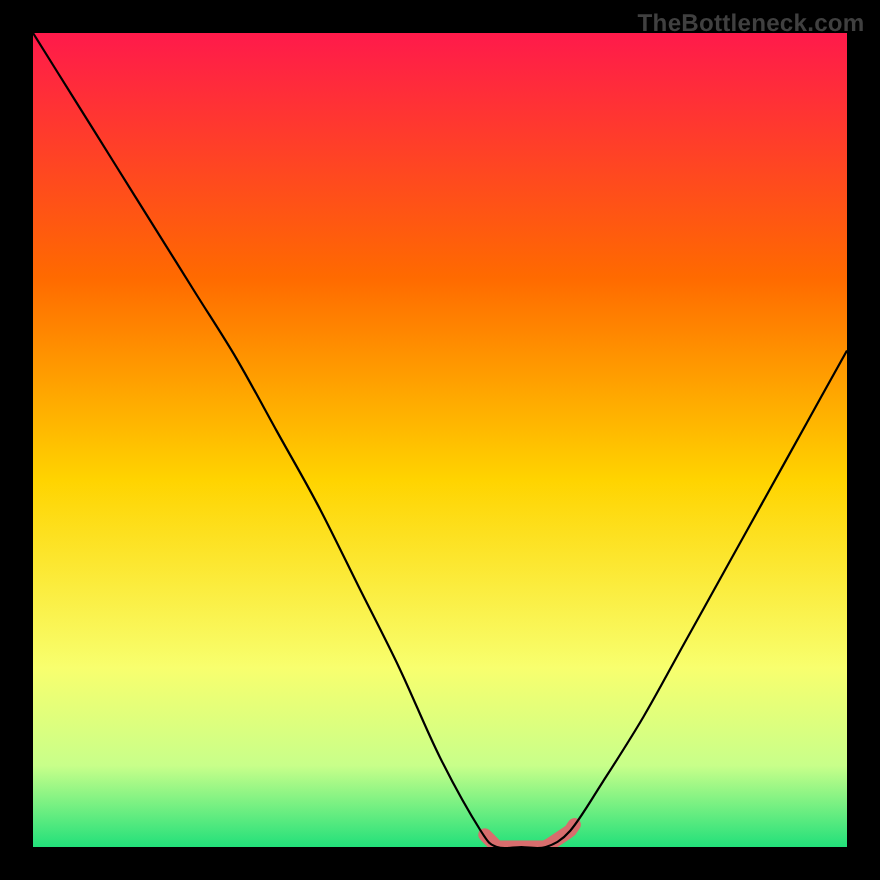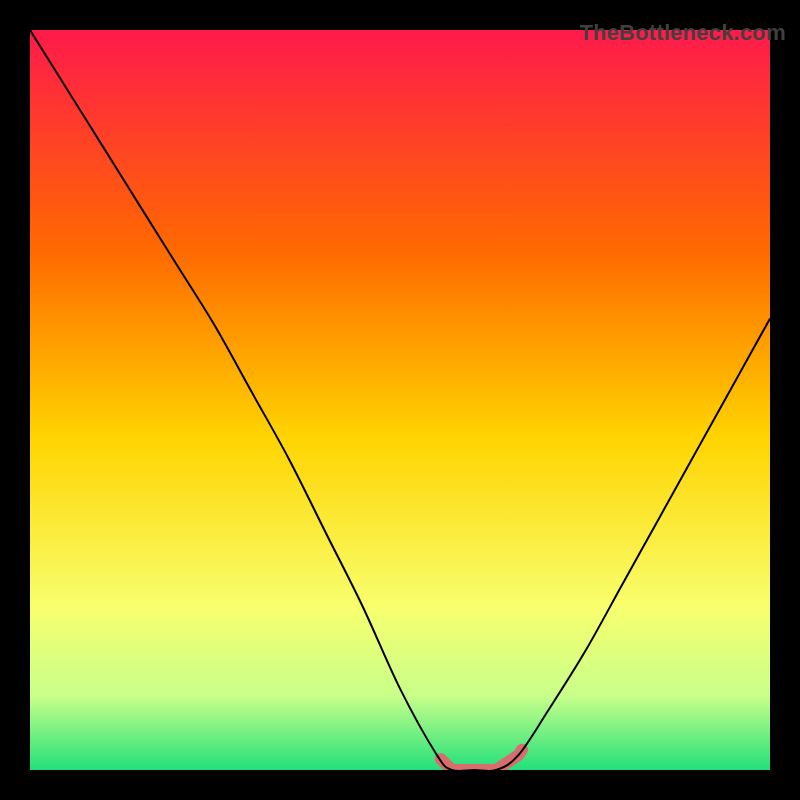--- a/index.html
+++ b/index.html
@@ -12,21 +12,21 @@
     font-family: Arial, Helvetica, sans-serif;
   }
   .frame {
     position: relative;
     width: 800px;
     height: 800px;
     background: #000;
   }
   .watermark {
     position: absolute;
-    top: 20px;
+    top: 8px;
     right: 14px;
     color: #404040;
     font-size: 22px;
     font-weight: 600;
     letter-spacing: 0.2px;
     z-index: 3;
   }
   .plot-wrap {
     position: absolute;
     left: 30px;

